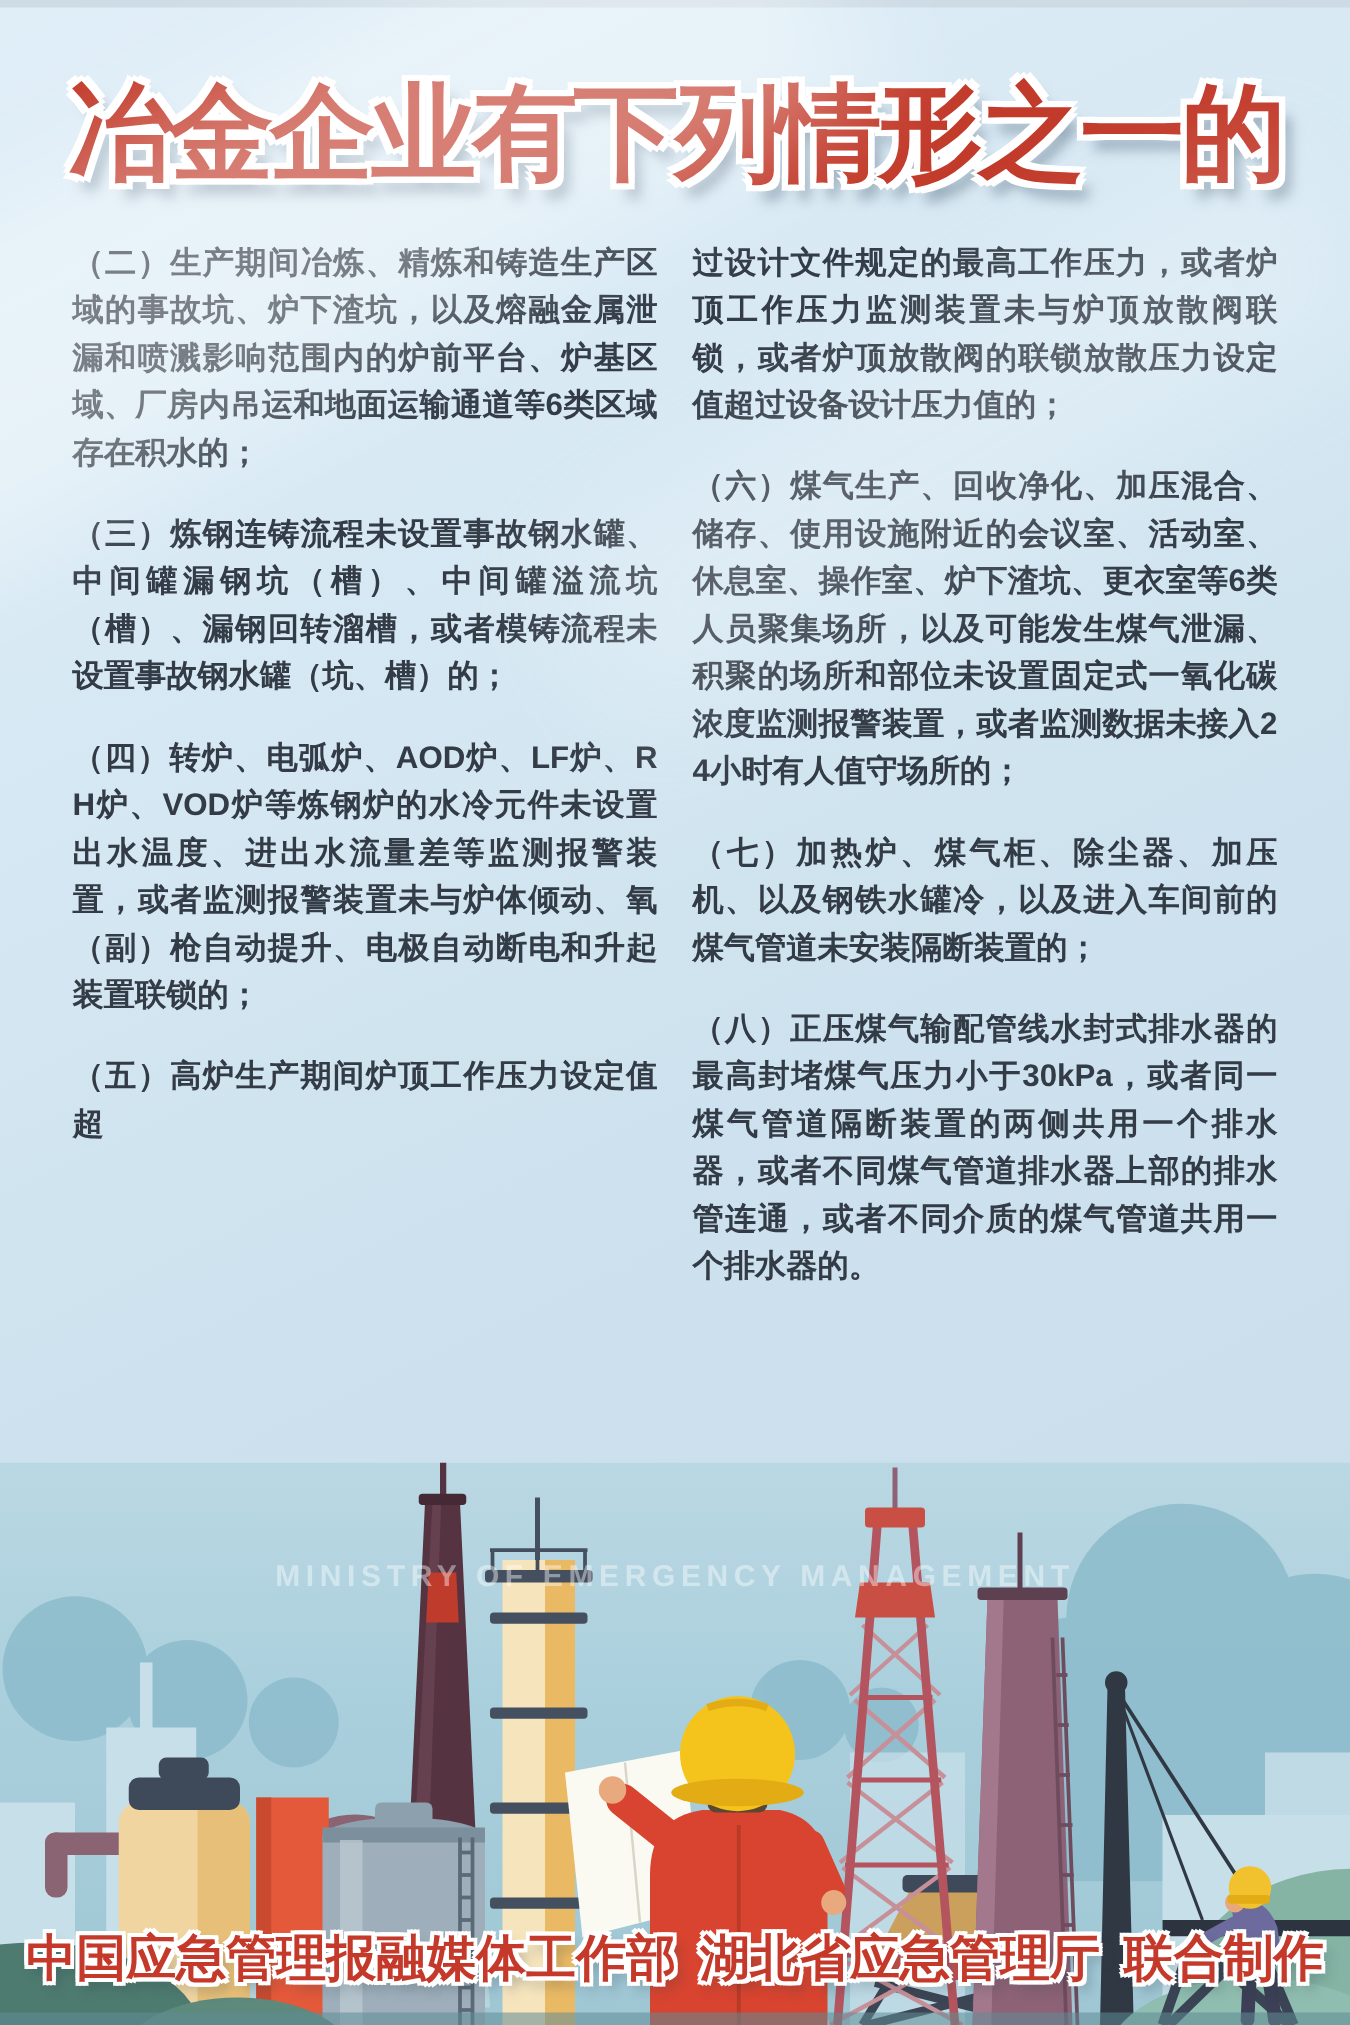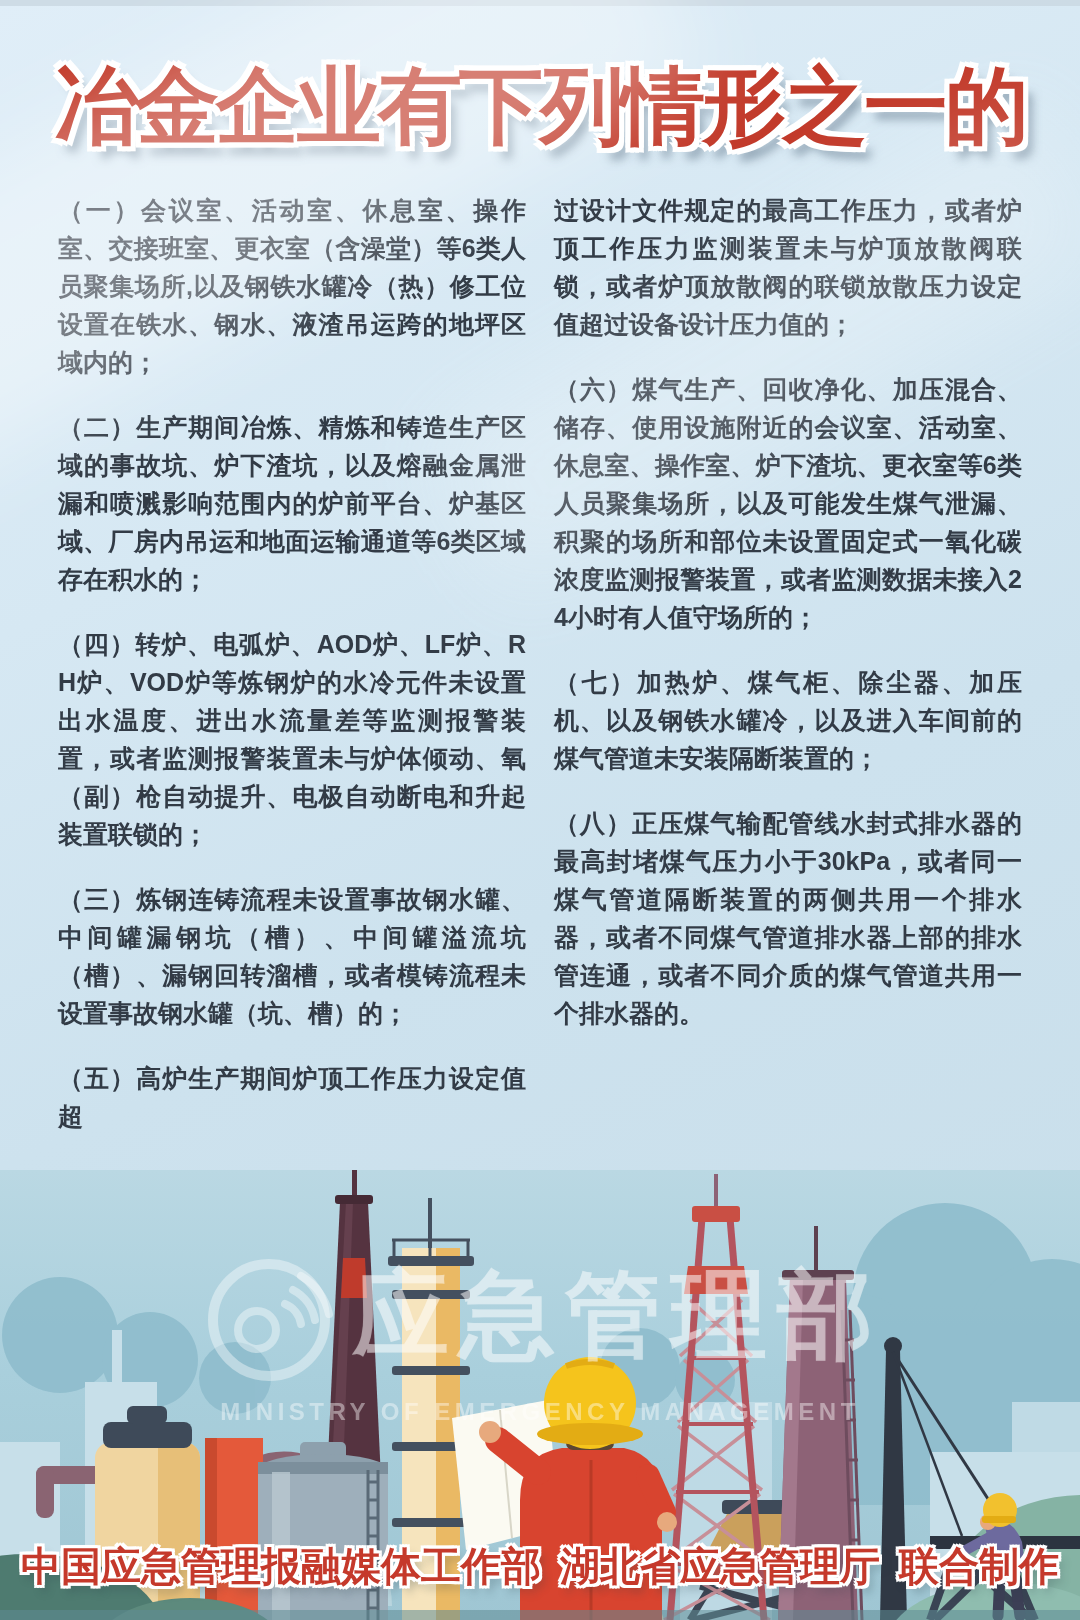--- a/index.html
+++ b/index.html
@@ -70,24 +70,23 @@
 <div class="page">
   <div class="streak s1"></div>
   <div class="streak s2"></div>
 
   <h1 class="title">
     <div>冶金企业有下列情形之一的</div>
   </h1>
 
   <div class="columns">
     <div class="col">
-      <p>（一）会议室、活动室、休息室、操作室、交接班室、更衣室（含澡堂）等6类人员聚集场所,以及钢铁水罐冷（热）修工位设置在铁水、钢水、液渣吊运跨的地坪区域内的；</p>
       <p>（二）生产期间冶炼、精炼和铸造生产区域的事故坑、炉下渣坑，以及熔融金属泄漏和喷溅影响范围内的炉前平台、炉基区域、厂房内吊运和地面运输通道等6类区域存在积水的；</p>
+      <p>（三）炼钢连铸流程未设置事故钢水罐、中间罐漏钢坑（槽）、中间罐溢流坑（槽）、漏钢回转溜槽，或者模铸流程未设置事故钢水罐（坑、槽）的；</p>
       <p>（四）转炉、电弧炉、AOD炉、LF炉、RH炉、VOD炉等炼钢炉的水冷元件未设置出水温度、进出水流量差等监测报警装置，或者监测报警装置未与炉体倾动、氧（副）枪自动提升、电极自动断电和升起装置联锁的；</p>
-      <p>（三）炼钢连铸流程未设置事故钢水罐、中间罐漏钢坑（槽）、中间罐溢流坑（槽）、漏钢回转溜槽，或者模铸流程未设置事故钢水罐（坑、槽）的；</p>
       <p>（五）高炉生产期间炉顶工作压力设定值超</p>
     </div>
     <div class="col">
       <p>过设计文件规定的最高工作压力，或者炉顶工作压力监测装置未与炉顶放散阀联锁，或者炉顶放散阀的联锁放散压力设定值超过设备设计压力值的；</p>
       <p>（六）煤气生产、回收净化、加压混合、储存、使用设施附近的会议室、活动室、休息室、操作室、炉下渣坑、更衣室等6类人员聚集场所，以及可能发生煤气泄漏、积聚的场所和部位未设置固定式一氧化碳浓度监测报警装置，或者监测数据未接入24小时有人值守场所的；</p>
       <p>（七）加热炉、煤气柜、除尘器、加压机、以及钢铁水罐冷，以及进入车间前的煤气管道未安装隔断装置的；</p>
       <p>（八）正压煤气输配管线水封式排水器的最高封堵煤气压力小于30kPa，或者同一煤气管道隔断装置的两侧共用一个排水器，或者不同煤气管道排水器上部的排水管连通，或者不同介质的煤气管道共用一个排水器的。</p>
     </div>
   </div>
 
@@ -298,32 +297,20 @@
       <line x1="538" y1="302" x2="498" y2="270" stroke="#d8442f" stroke-width="26" stroke-linecap="round"></line>
       <circle cx="490" cy="262" r="11" fill="#e7a97d"></circle>
       <line x1="648" y1="306" x2="664" y2="342" stroke="#d8442f" stroke-width="24" stroke-linecap="round"></line>
       <circle cx="667" cy="352" r="10" fill="#e7a97d"></circle>
     </g>
 
     <rect x="0" y="440" width="1080" height="10" fill="#5e8c96" opacity="0.55"></rect>
   </svg>
 
   <div class="watermark">
-    <div class="wm-row">
-      <svg class="wm-logo" width="150" height="150" viewBox="0 0 150 150" aria-hidden="true">
-        <g stroke="rgba(255,255,255,0.42)" fill="none" stroke-linecap="round">
-          <circle cx="72" cy="78" r="56" stroke-width="10"></circle>
-          <circle cx="60" cy="88" r="19" stroke-width="8"></circle>
-          <path d="M 88 62 A 26 26 0 0 1 104 82" stroke-width="8"></path>
-          <path d="M 96 48 A 42 42 0 0 1 118 78" stroke-width="8"></path>
-          <path d="M 104 34 A 58 58 0 0 1 132 72" stroke-width="8"></path>
-        </g>
-      </svg>
-      <div class="wm-cn">应急管理部</div>
-    </div>
     <div class="wm-en">MINISTRY OF EMERGENCY MANAGEMENT</div>
   </div>
 
   <div class="credits">
     <span>中国应急管理报融媒体工作部</span>
     <span>湖北省应急管理厅</span>
     <span>联合制作</span>
   </div>
 </div>
 

